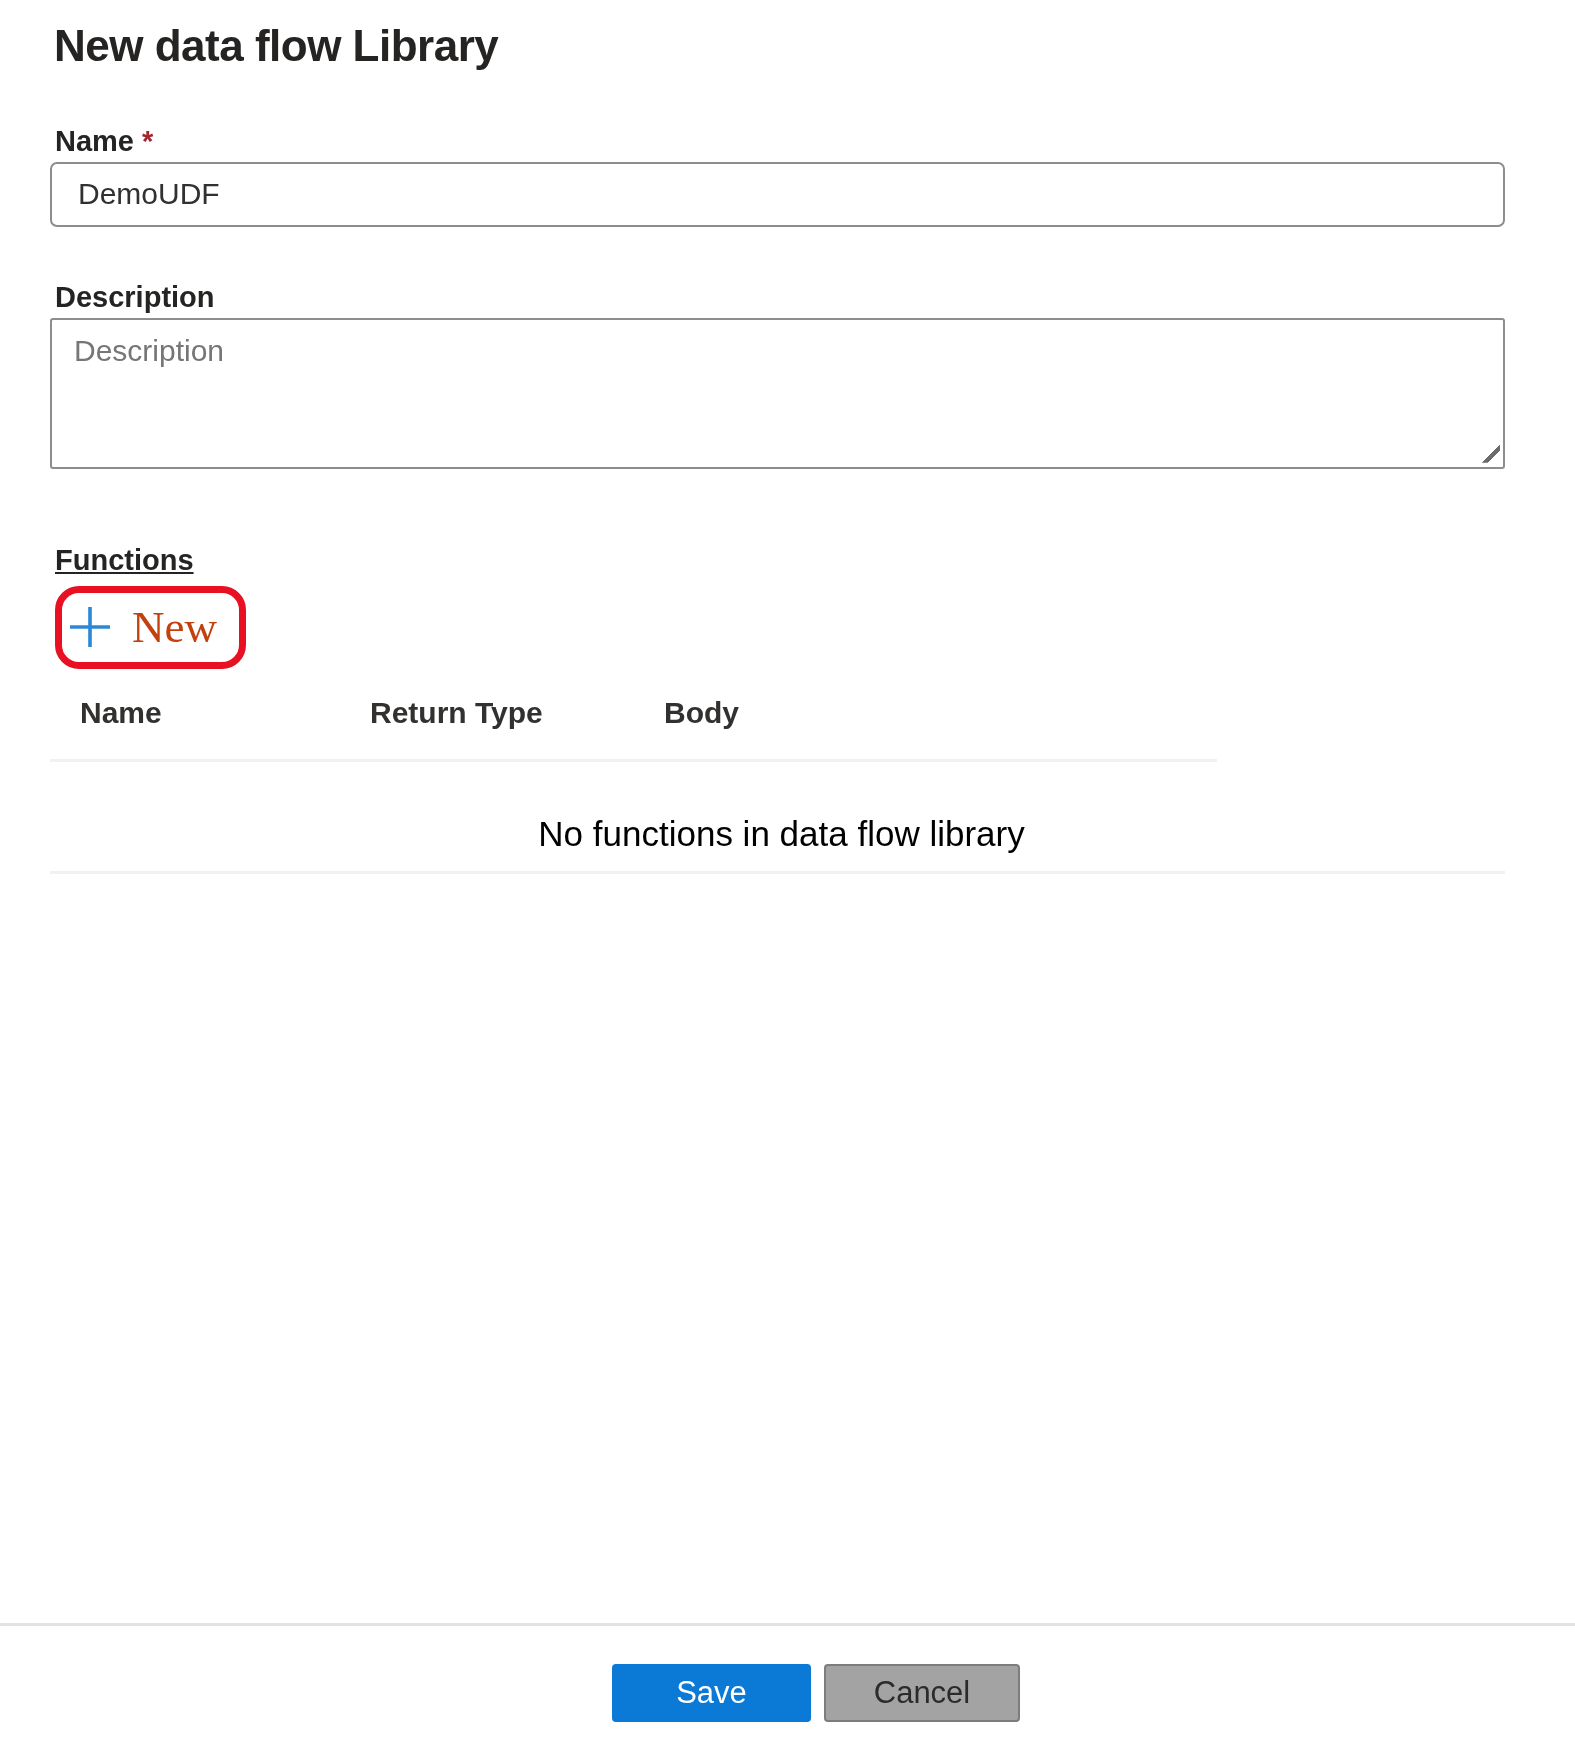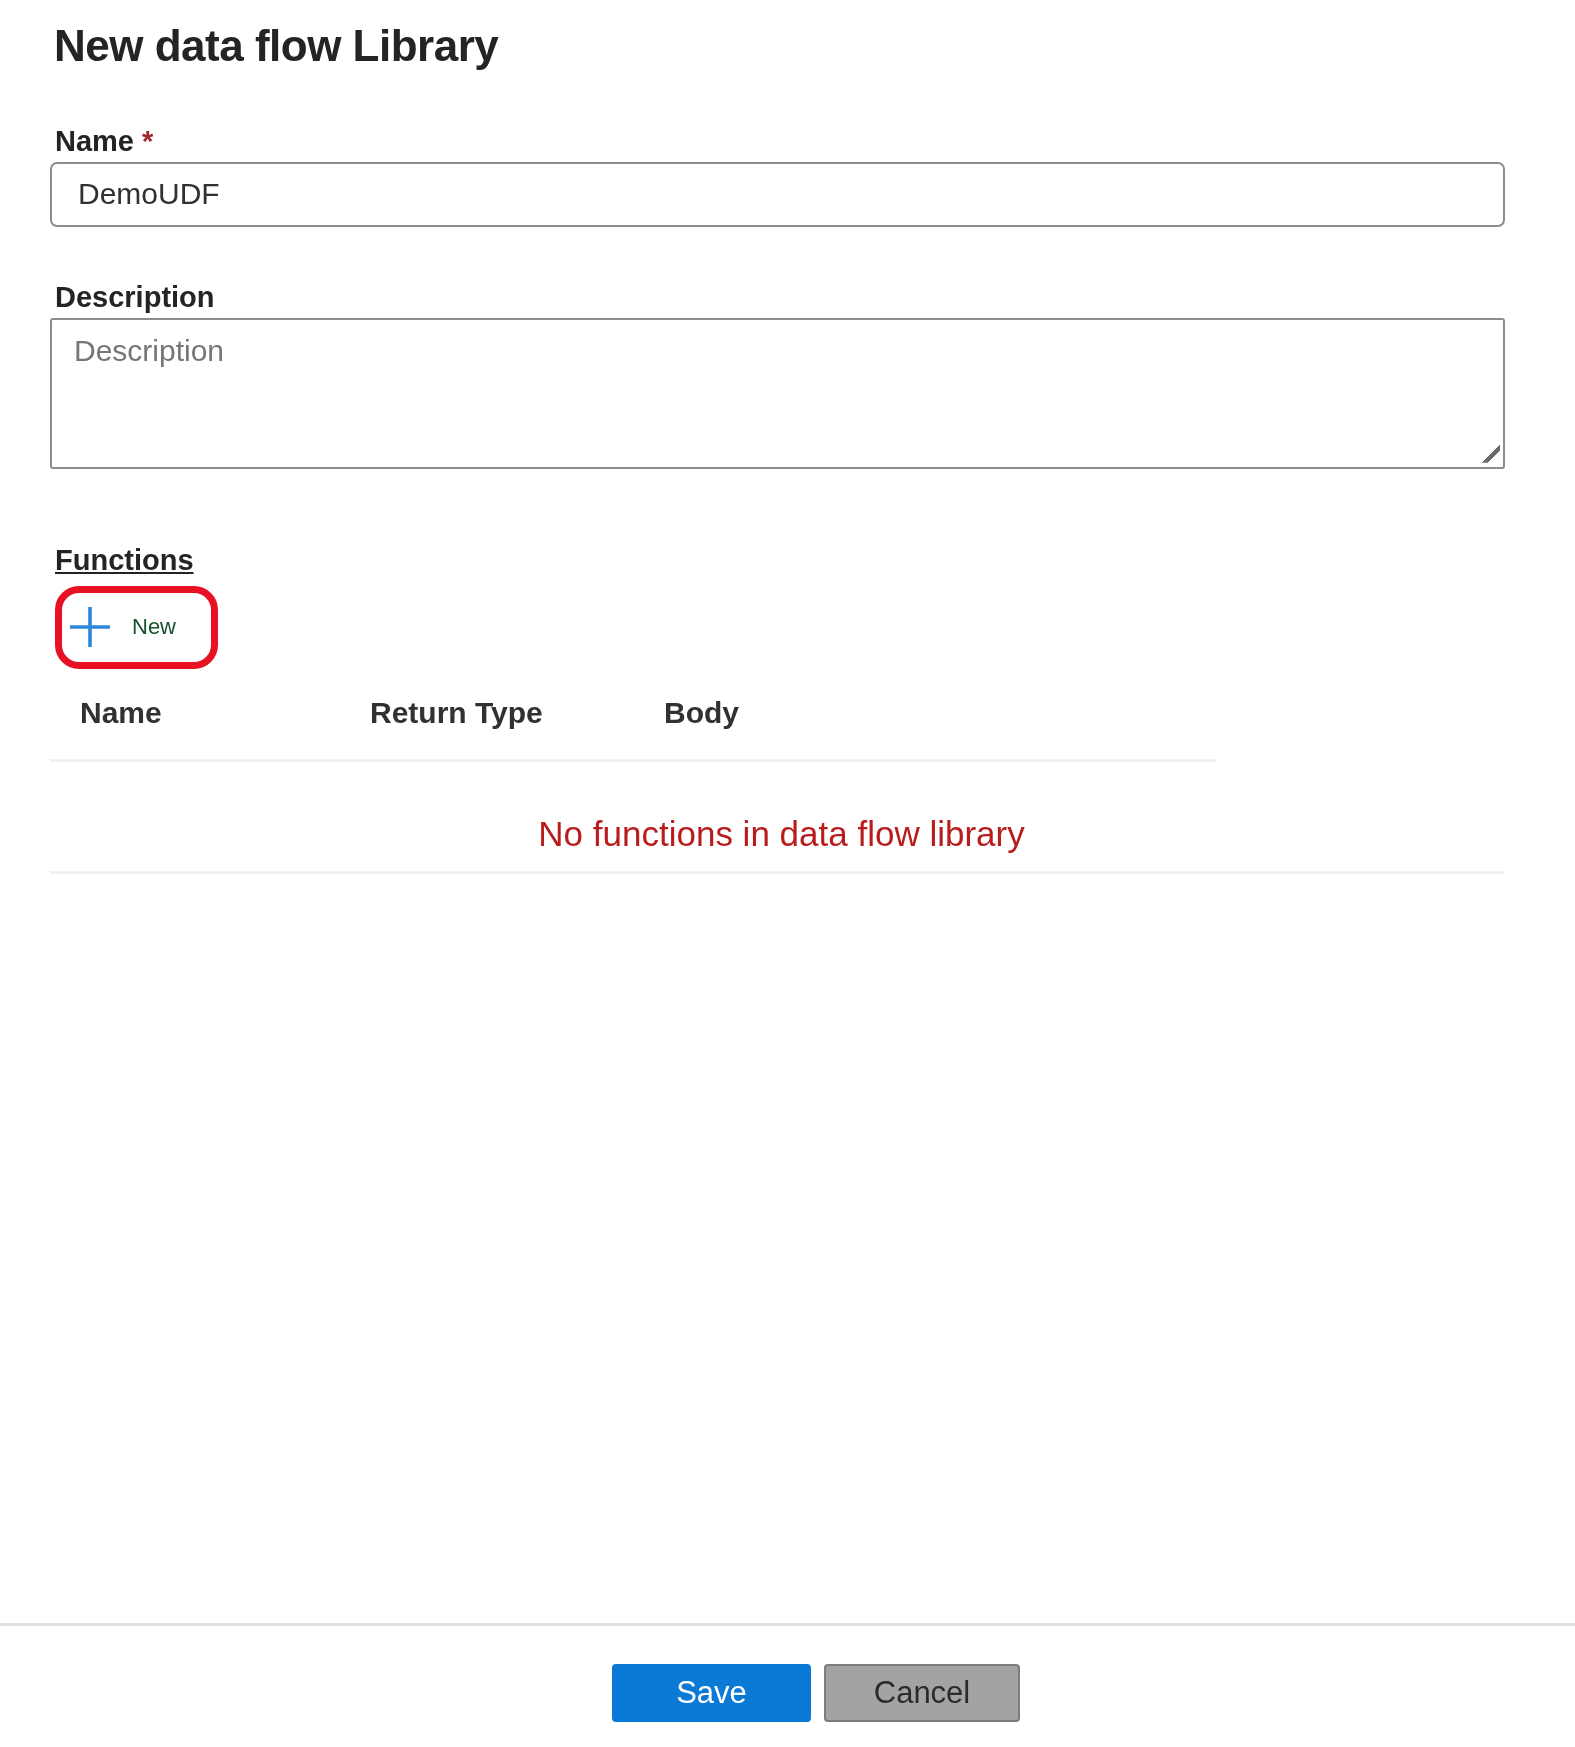--- a/index.html
+++ b/index.html
@@ -60,21 +60,21 @@
   .new-button-annotated {
     display: inline-flex; align-items: center;
     box-sizing: border-box;
     height: 83px; min-width: 163px;
     margin: 6px 0 0 5px;
     padding: 0 22px 0 6px;
     border: 7px solid #e81123; border-radius: 24px;
     background: #fff; cursor: pointer; gap: 20px;
   }
   .plus-icon { width: 44px; height: 44px; flex: 0 0 auto; }
-  .new-button-label { font-size: 22px; color: #14532d; line-height: 1; }
+  .new-button-label { font-size: 45px; color: #c2410c; line-height: 1; font-family: Liberation Serif, serif; }
 
   .functions-table { margin-top: 16px; }
   .table-header-row {
     display: flex; align-items: flex-start;
     box-sizing: border-box;
     width: 1167px;
     padding: 8px 0 26px 30px;
     border-bottom: 3px solid #f1f1f1;
   }
   .th { font-size: 30px; font-weight: 700; color: #323130; line-height: 40px; }
@@ -82,21 +82,21 @@
   .th-return-type { width: 294px; }
   .th-body { flex: 1; }
 
   .empty-row {
     box-sizing: border-box;
     width: 1455px;
     padding: 47px 0 12px 0;
     border-bottom: 3px solid #f1f1f1;
     text-align: center;
   }
-  .empty-message { font-size: 35px; color: #b91c1c; line-height: 50px; margin-left: 8px; }
+  .empty-message { font-size: 35px; color: #000000; line-height: 50px; margin-left: 8px; }
 
   .footer {
     position: absolute; left: 0; right: 0; top: 1623px;
     border-top: 3px solid #e2e2e2;
     padding: 38px 0 0 57px;
     background: #fff;
   }
   .footer-buttons { display: flex; gap: 13px; justify-content: center; }
   .btn {
     box-sizing: border-box; height: 58px;

